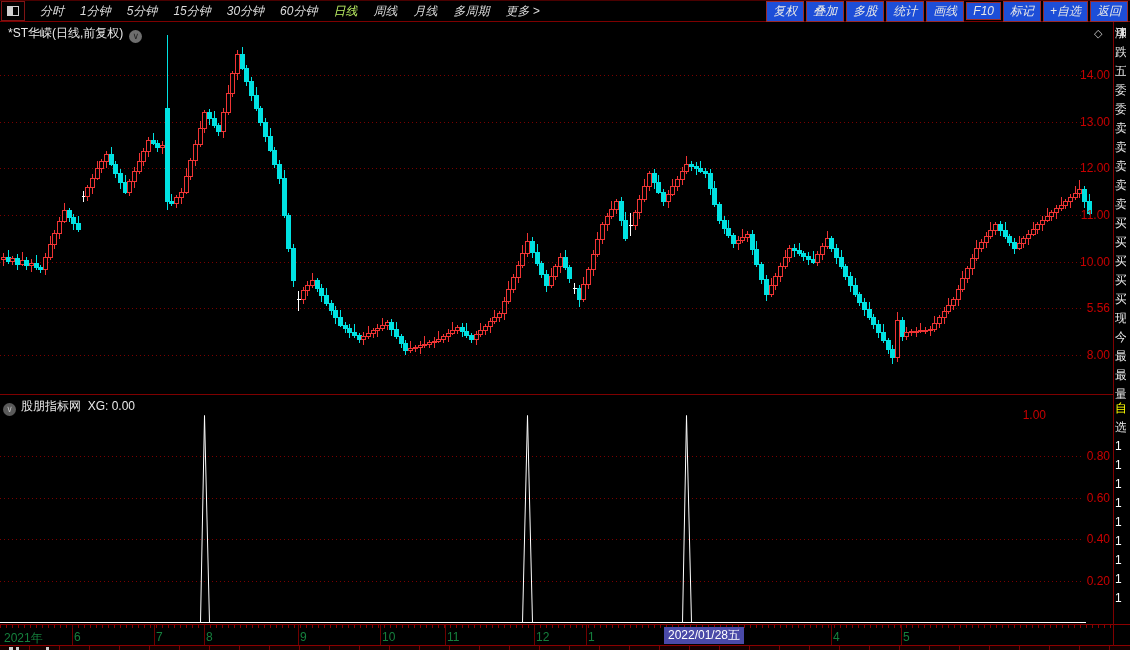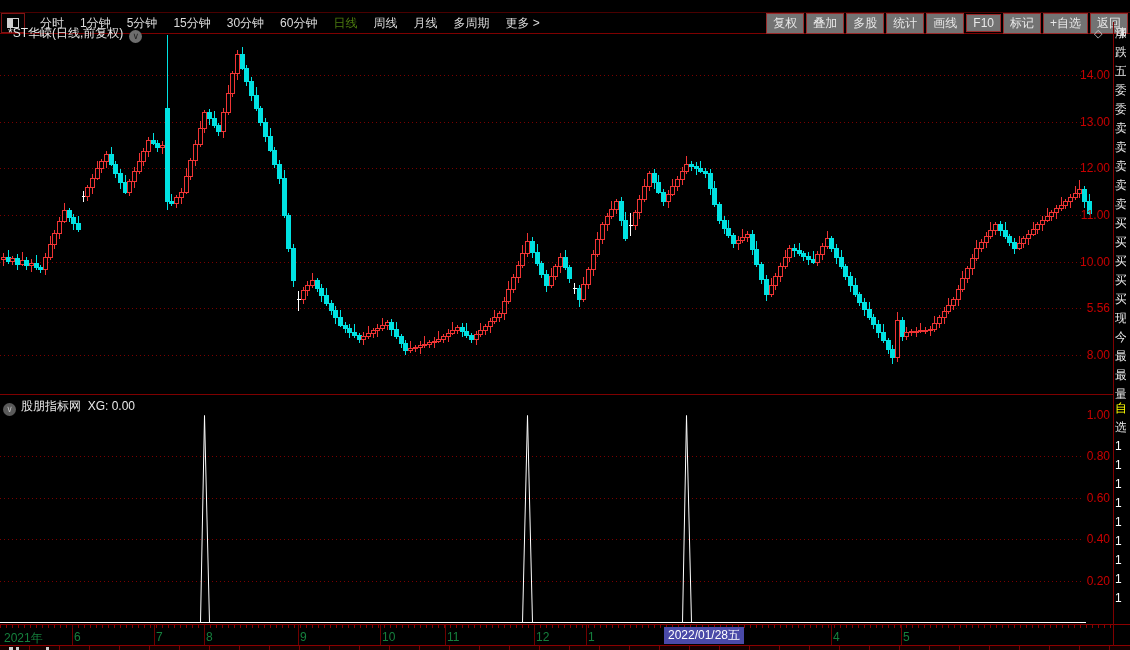--- a/index.html
+++ b/index.html
@@ -1,30 +1,30 @@
 <!DOCTYPE html>
 <html><head>
 <meta charset="utf-8">
 <style>
   html,body{margin:0;padding:0;background:#000;}
   #app{position:relative;width:1130px;height:650px;background:#000;overflow:hidden;
        font-family:"Liberation Sans","DejaVu Sans",sans-serif;font-size:12px;color:#ddd;}
   
-  .toolbar{position:absolute;left:0;top:12px;width:1130px;height:22px;background:#000;
+  .toolbar{position:absolute;left:0;top:0;width:1130px;height:22px;background:#000;
            border-top:1px solid #4a0000;border-bottom:1px solid #7e0000;box-sizing:border-box;
-           display:flex;align-items:center;}
+           display:flex;align-items:center;font-style:italic;}
   .appicon-cell{width:24px;height:20px;border:1px solid #7e1414;box-sizing:border-box;
                 display:flex;align-items:center;justify-content:center;margin-left:1px;}
   .appicon{width:12px;height:10px;border:1px solid #cfcfcf;box-sizing:border-box;}
   .appicon div{width:5px;height:8px;background:#cfcfcf;}
   .tb-left{display:flex;align-items:center;margin-left:8px;gap:2px;}
   .tb-item{padding:2px 7px;color:#dcdcdc;cursor:default;white-space:nowrap;}
-  .tb-item.active{color:#4d7c0f;}
+  .tb-item.active{color:#bef264;}
   .tb-right{margin-left:auto;display:flex;align-items:center;margin-right:2px;gap:2px;}
-  .tb-btn{border:1px solid #9a2a2a;padding:1px 6px;color:#e8e8e8;white-space:nowrap;background:#737373;}
+  .tb-btn{border:1px solid #9a2a2a;padding:1px 6px;color:#e8e8e8;white-space:nowrap;background:#1d4ed8;}
   #chart-svg{position:absolute;left:0;top:0;}
   .price-label{position:absolute;width:48px;text-align:right;color:#c80000;font-size:12px;line-height:12px;}
   .main-title{position:absolute;left:8px;top:25px;color:#e8e8e8;}
   .chev{display:inline-block;width:13px;height:13px;border-radius:50%;background:#6e6e6e;
         color:#222;font-size:9px;line-height:13px;text-align:center;vertical-align:-2px;margin-left:6px;}
   .ind-header{position:absolute;left:3px;top:398px;color:#e8e8e8;}
   .ind-header .chev{margin-left:0;margin-right:5px;background:#5a5a5a;color:#bbb;}
   .corner-icons{position:absolute;top:27px;left:1094px;color:#c8c8c8;font-size:11px;}
   .win-icon{position:absolute;top:28px;left:1117px;width:9px;height:8px;border:1px solid #c8c8c8;box-sizing:border-box;}
   .win-icon div{width:3px;height:6px;background:#c8c8c8;margin-left:3px;}
@@ -589,21 +589,21 @@
     </div>
 
   <div id="price-labels">
       <div class="price-label" style="left: 1062px; top: 69px; text-align: right;">14.00</div>
       <div class="price-label" style="left: 1062px; top: 116px;">13.00</div>
       <div class="price-label" style="left: 1062px; top: 162px;">12.00</div>
       <div class="price-label" style="left: 1062px; top: 209px;">11.00</div>
       <div class="price-label" style="left: 1062px; top: 256px;">10.00</div>
       <div class="price-label" style="left: 1062px; top: 302px;">5.56</div>
       <div class="price-label" style="left: 1062px; top: 349px;">8.00</div>
-      <div class="price-label" style="left: 1062px; top: 409px;">1.00</div>
+      <div class="price-label" style="left: 998px; top: 409px;">1.00</div>
       <div class="price-label" style="left: 1062px; top: 450px;">0.80</div>
       <div class="price-label" style="left: 1062px; top: 492px;">0.60</div>
       <div class="price-label" style="left: 1062px; top: 533px;">0.40</div>
       <div class="price-label" style="left: 1062px; top: 575px;">0.20</div>
     </div>
 
   <div class="hline" style="left:0;top:394px;width:1113px;"></div>
 
   <div class="ind-header">
     <span class="chev">∨</span><span>股朋指标网</span>&nbsp;&nbsp;<span>XG: 0.00</span>

